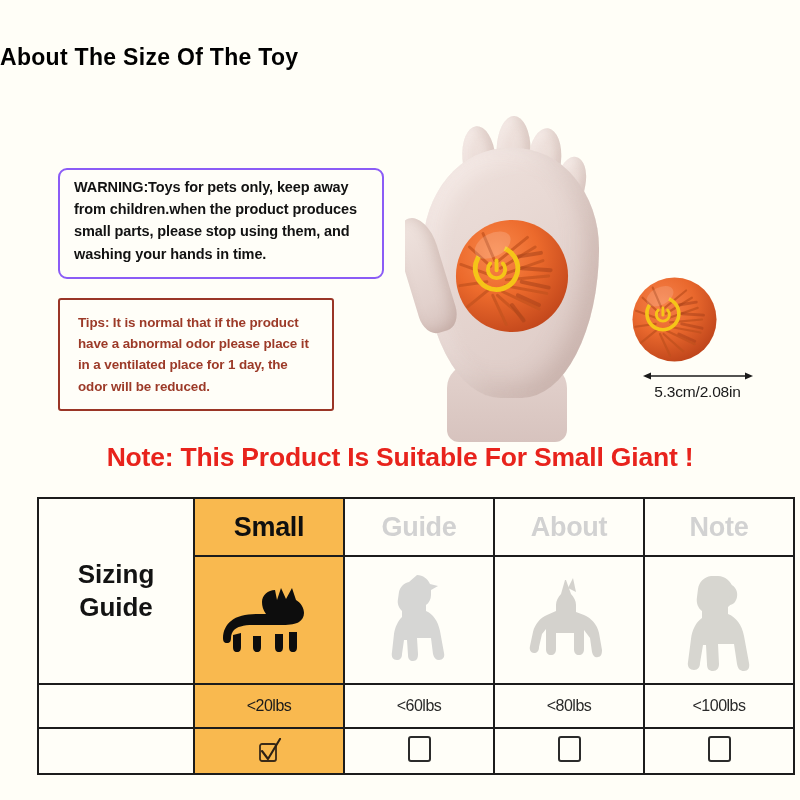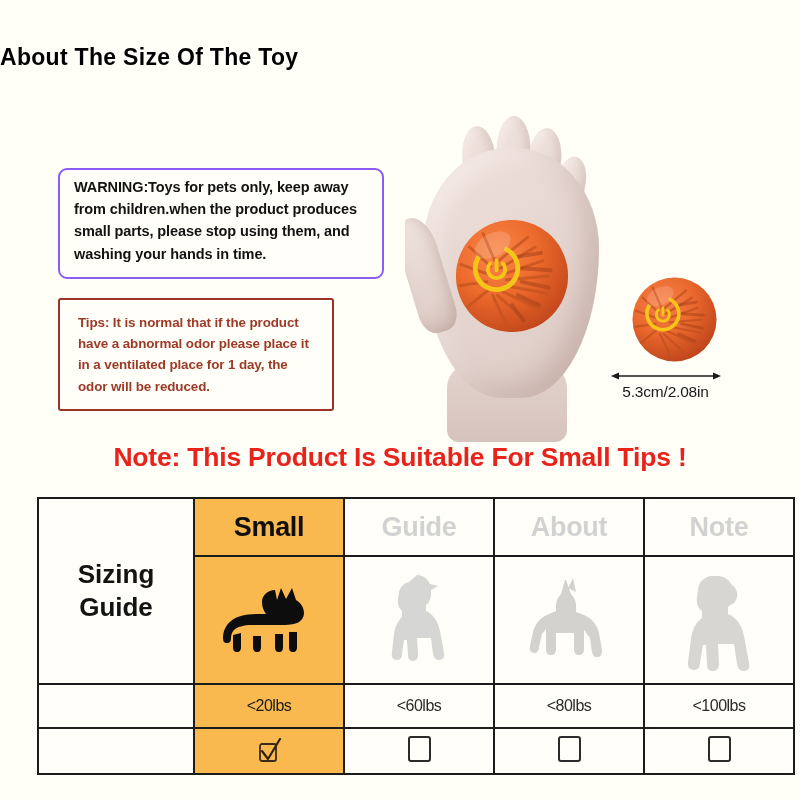--- a/index.html
+++ b/index.html
@@ -131,21 +131,21 @@
     left: 631px;
     top: 276px;
     width: 87px;
     height: 87px;
   }
   .ball-svg { display: block; width: 100%; height: 100%; }
 
   
   #measure-group {
     position: absolute;
-    left: 588px;
+    left: 620px;
     top: 370px;
     width: 155px;
   }
   #measure-arrow { display: block; width: 112px; height: 12px; margin: 0 auto; }
   #measure-label {
     text-align: center;
     font-size: 15.5px;
     color: #1a1a1a;
     margin-top: 1px;
     letter-spacing: -0.2px;
@@ -330,21 +330,21 @@
 
 <div id="measure-group">
   <svg id="measure-arrow" viewBox="0 0 112 12">
     <line x1="6" y1="6" x2="106" y2="6" stroke="#1a1a1a" stroke-width="1.6"></line>
     <path d="M1 6 L9 2.4 L9 9.6 Z" fill="#1a1a1a"></path>
     <path d="M111 6 L103 2.4 L103 9.6 Z" fill="#1a1a1a"></path>
   </svg>
   <div id="measure-label">5.3cm/2.08in</div>
 </div>
 
-<div id="note-line">Note: This Product Is Suitable For Small Tips !</div>
+<div id="note-line">Note: This Product Is Suitable For Small Giant !</div>
 
 <table id="sizing-table">
   <tbody>
 
     <tr class="row-header">
       <td class="col-label cell-guide" rowspan="2">
         <div>Sizing</div>
         <div>Guide</div>
       </td>
       <td class="col-size highlight">

